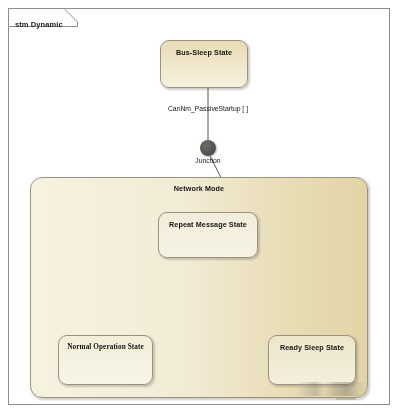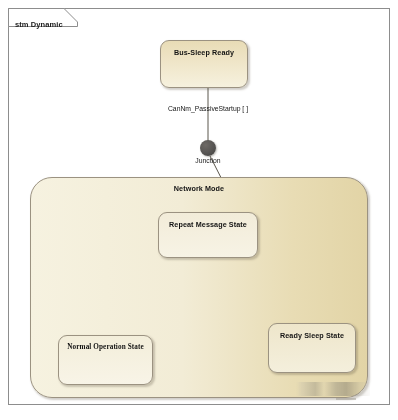--- a/index.html
+++ b/index.html
@@ -79,21 +79,21 @@
     background: linear-gradient(to bottom, #e8dcb6 0%, #eee3c4 35%, #f6f1de 100%);
   }
 
   
   #node-network-mode {
     left: 30px;
     top: 177px;
     width: 338px;
     height: 221px;
     background: linear-gradient(to right, #f6f2e0 0%, #f2ecd6 45%, #e8dcb4 78%, #e2d4a6 100%);
-    border-radius: 22px;
+    border-radius: 12px;
   }
   #node-network-mode > .state-label {
     top: 6px;
     font-size: 7.2px;
   }
 
   
   #node-repeat-message-state {
     left: 158px;
     top: 212px;
@@ -104,21 +104,21 @@
   #node-normal-operation-state {
     left: 58px;
     top: 335px;
     width: 95px;
     height: 50px;
     background: linear-gradient(to bottom, #f3eeda 0%, #f8f4e7 100%);
     font-family: Liberation Serif, serif;
   }
   #node-ready-sleep-state {
     left: 268px;
-    top: 323px;
+    top: 335px;
     width: 88px;
     height: 50px;
     background: linear-gradient(to bottom, #eee6cb 0%, #f4efdc 100%);
   }
 
   
   #node-junction {
     position: absolute;
     left: 200px;
     top: 140px;
@@ -212,21 +212,21 @@
   <line x1="208" y1="88" x2="208" y2="141" stroke="#5b564c" stroke-width="1"></line>
 
   <line x1="210" y1="156" x2="300" y2="333" stroke="#5b564c" stroke-width="1" marker-end="url(#arrow-open)"></line>
 </svg>
 
 <div class="state-node" id="node-network-mode">
   <span class="state-label">Network Mode</span>
 </div>
 
 <div class="state-node" id="node-bus-sleep-mode">
-  <span class="state-label">Bus-Sleep Ready</span>
+  <span class="state-label">Bus-Sleep State</span>
 </div>
 
 <div class="state-node" id="node-repeat-message-state">
   <span class="state-label">Repeat Message State</span>
 </div>
 
 <div class="state-node" id="node-normal-operation-state">
   <span class="state-label">Normal Operation State</span>
 </div>
 

